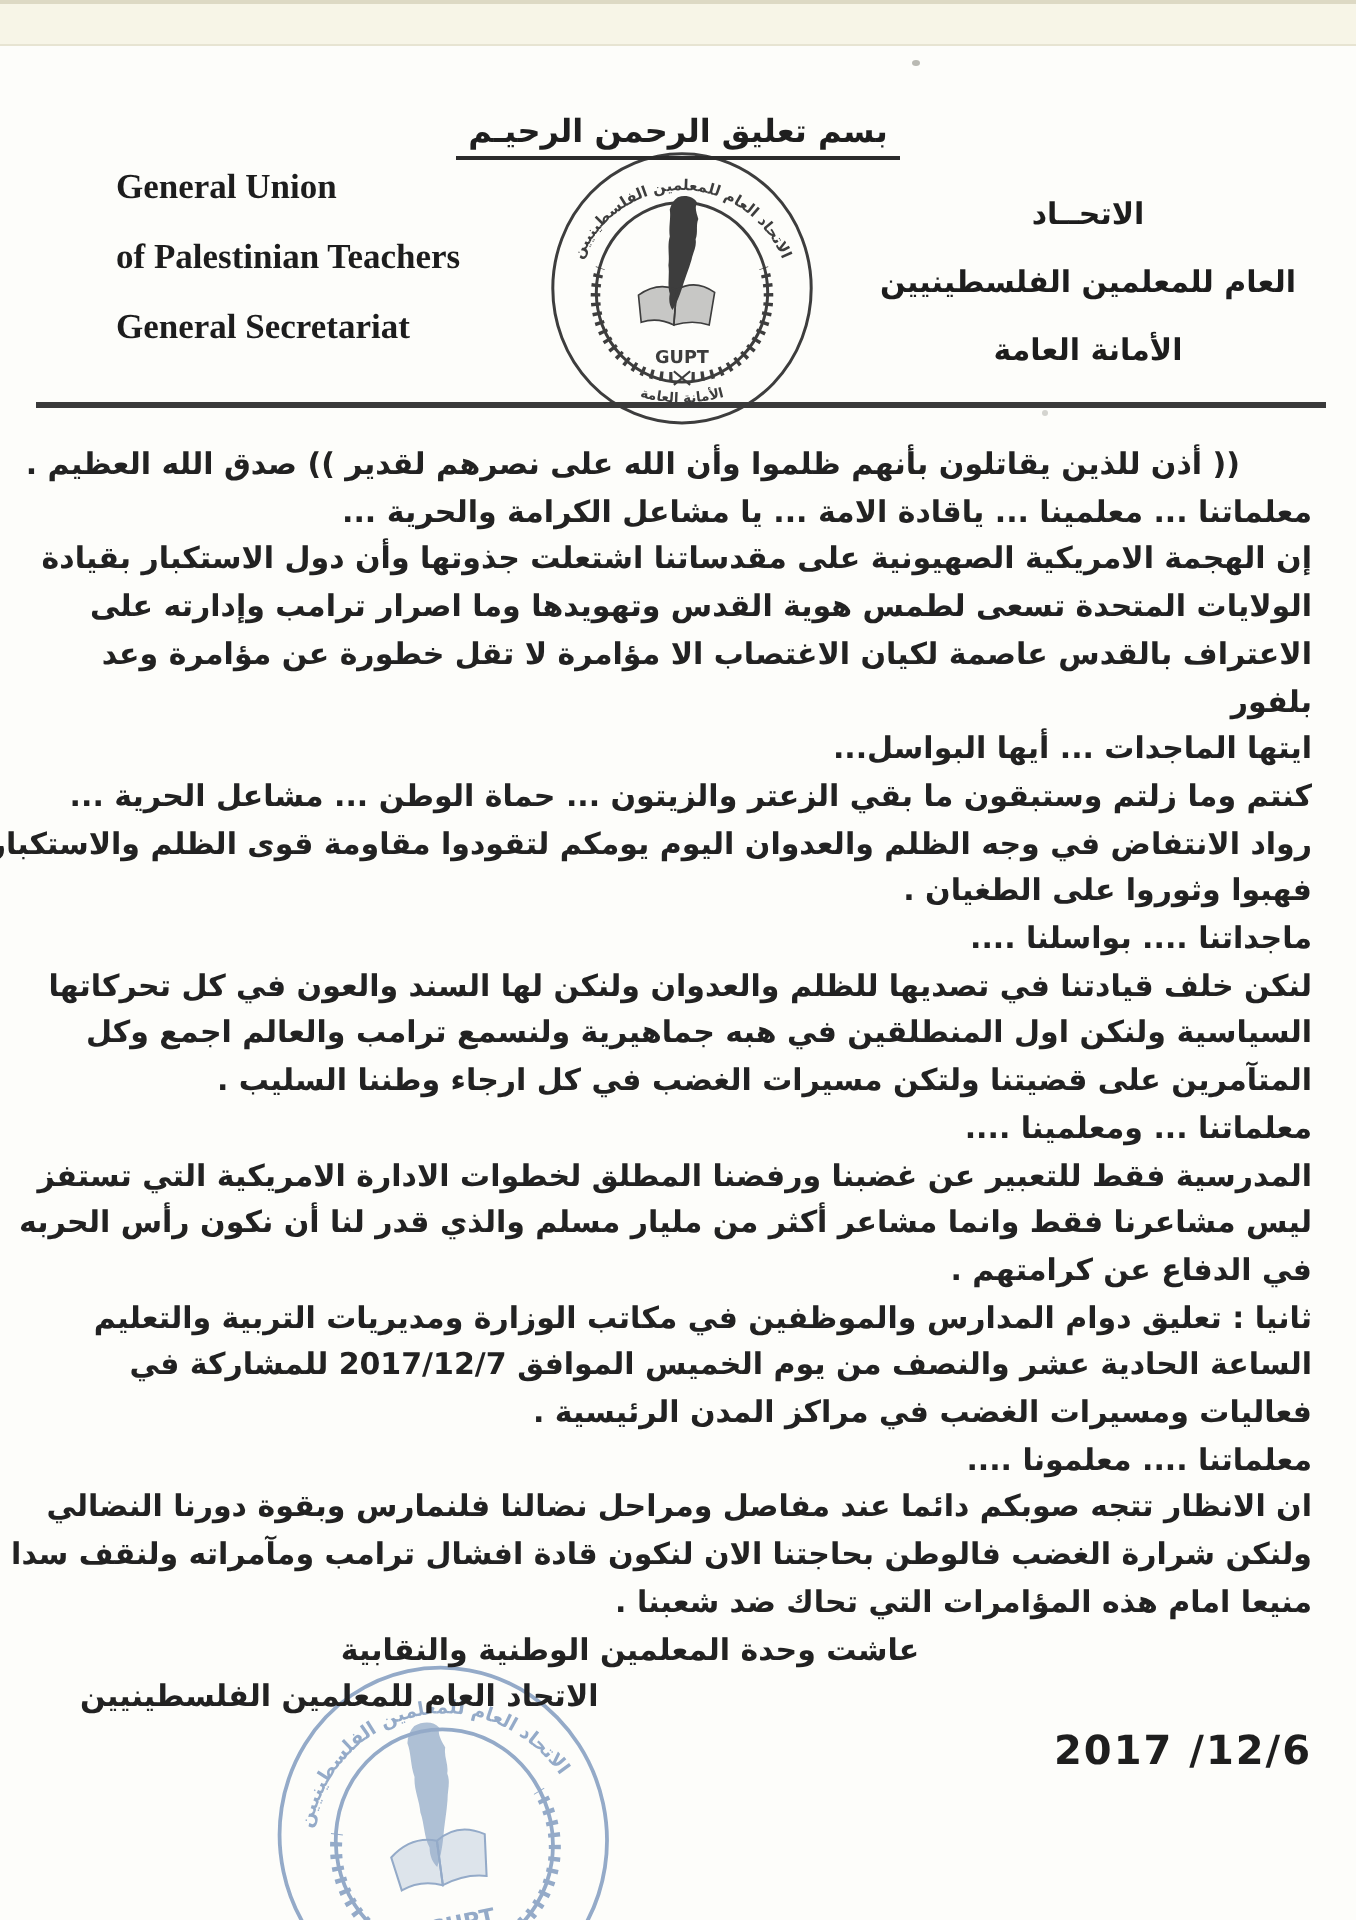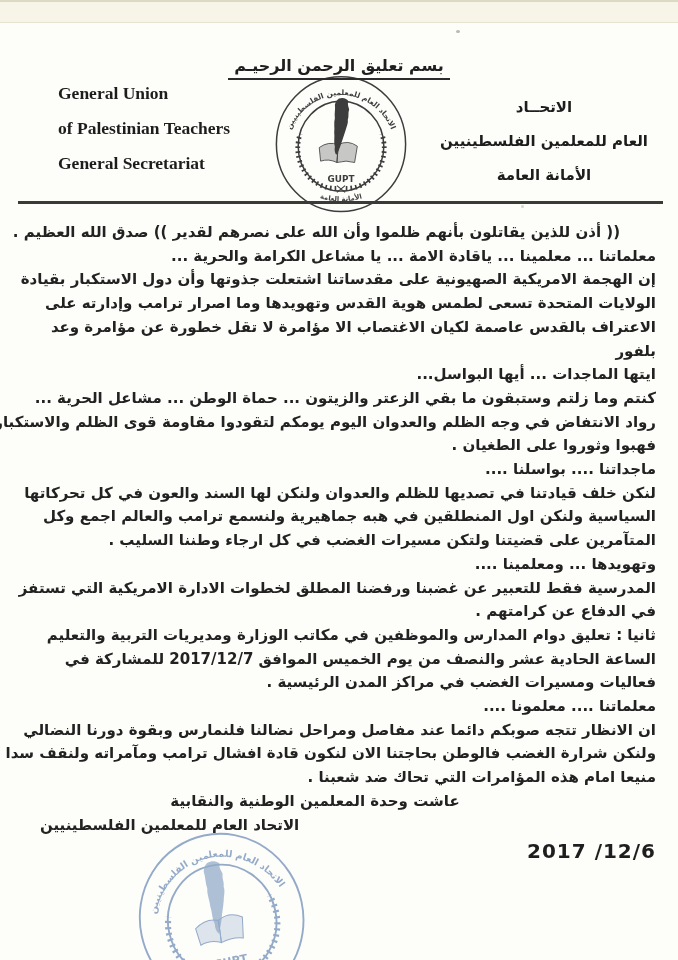--- a/index.html
+++ b/index.html
@@ -131,22 +131,23 @@
         <div class="line">الاعتراف بالقدس عاصمة لكيان الاغتصاب الا مؤامرة لا تقل خطورة عن مؤامرة وعد</div>
         <div class="line">بلفور</div>
         <div class="line">ايتها الماجدات ... أيها البواسل...</div>
         <div class="line">كنتم وما زلتم وستبقون ما بقي الزعتر والزيتون ... حماة الوطن ... مشاعل الحرية ...</div>
         <div class="line">رواد الانتفاض في وجه الظلم والعدوان اليوم يومكم لتقودوا مقاومة قوى الظلم والاستكبار</div>
         <div class="line">فهبوا وثوروا على الطغيان .</div>
         <div class="line">ماجداتنا .... بواسلنا ....</div>
         <div class="line">لنكن خلف قيادتنا في تصديها للظلم والعدوان ولنكن لها السند والعون في كل تحركاتها</div>
         <div class="line">السياسية ولنكن اول المنطلقين في هبه جماهيرية ولنسمع ترامب والعالم اجمع وكل</div>
         <div class="line">المتآمرين على قضيتنا ولتكن مسيرات الغضب في كل ارجاء وطننا السليب .</div>
-        <div class="line">وتهويدها ... ومعلمينا ....</div>
+        <div class="line">معلماتنا ... ومعلمينا ....</div>
         <div class="line">المدرسية فقط للتعبير عن غضبنا ورفضنا المطلق لخطوات الادارة الامريكية التي تستفز</div>
+        <div class="line">ليس مشاعرنا فقط وانما مشاعر أكثر من مليار مسلم والذي قدر لنا أن نكون رأس الحربه</div>
         <div class="line">في الدفاع عن كرامتهم .</div>
         <div class="line">ثانيا : تعليق دوام المدارس والموظفين في مكاتب الوزارة ومديريات التربية والتعليم</div>
         <div class="line">الساعة الحادية عشر والنصف من يوم الخميس الموافق 2017/12/7 للمشاركة في</div>
         <div class="line">فعاليات ومسيرات الغضب في مراكز المدن الرئيسية .</div>
         <div class="line">معلماتنا .... معلمونا ....</div>
         <div class="line">ان الانظار تتجه صوبكم دائما عند مفاصل ومراحل نضالنا فلنمارس وبقوة دورنا النضالي</div>
         <div class="line">ولنكن شرارة الغضب فالوطن بحاجتنا الان لنكون قادة افشال ترامب ومآمراته ولنقف سدا</div>
         <div class="line">منيعا امام هذه المؤامرات التي تحاك ضد شعبنا .</div>
       </div>
     <div class="line sig-unity">عاشت وحدة المعلمين الوطنية والنقابية</div>

